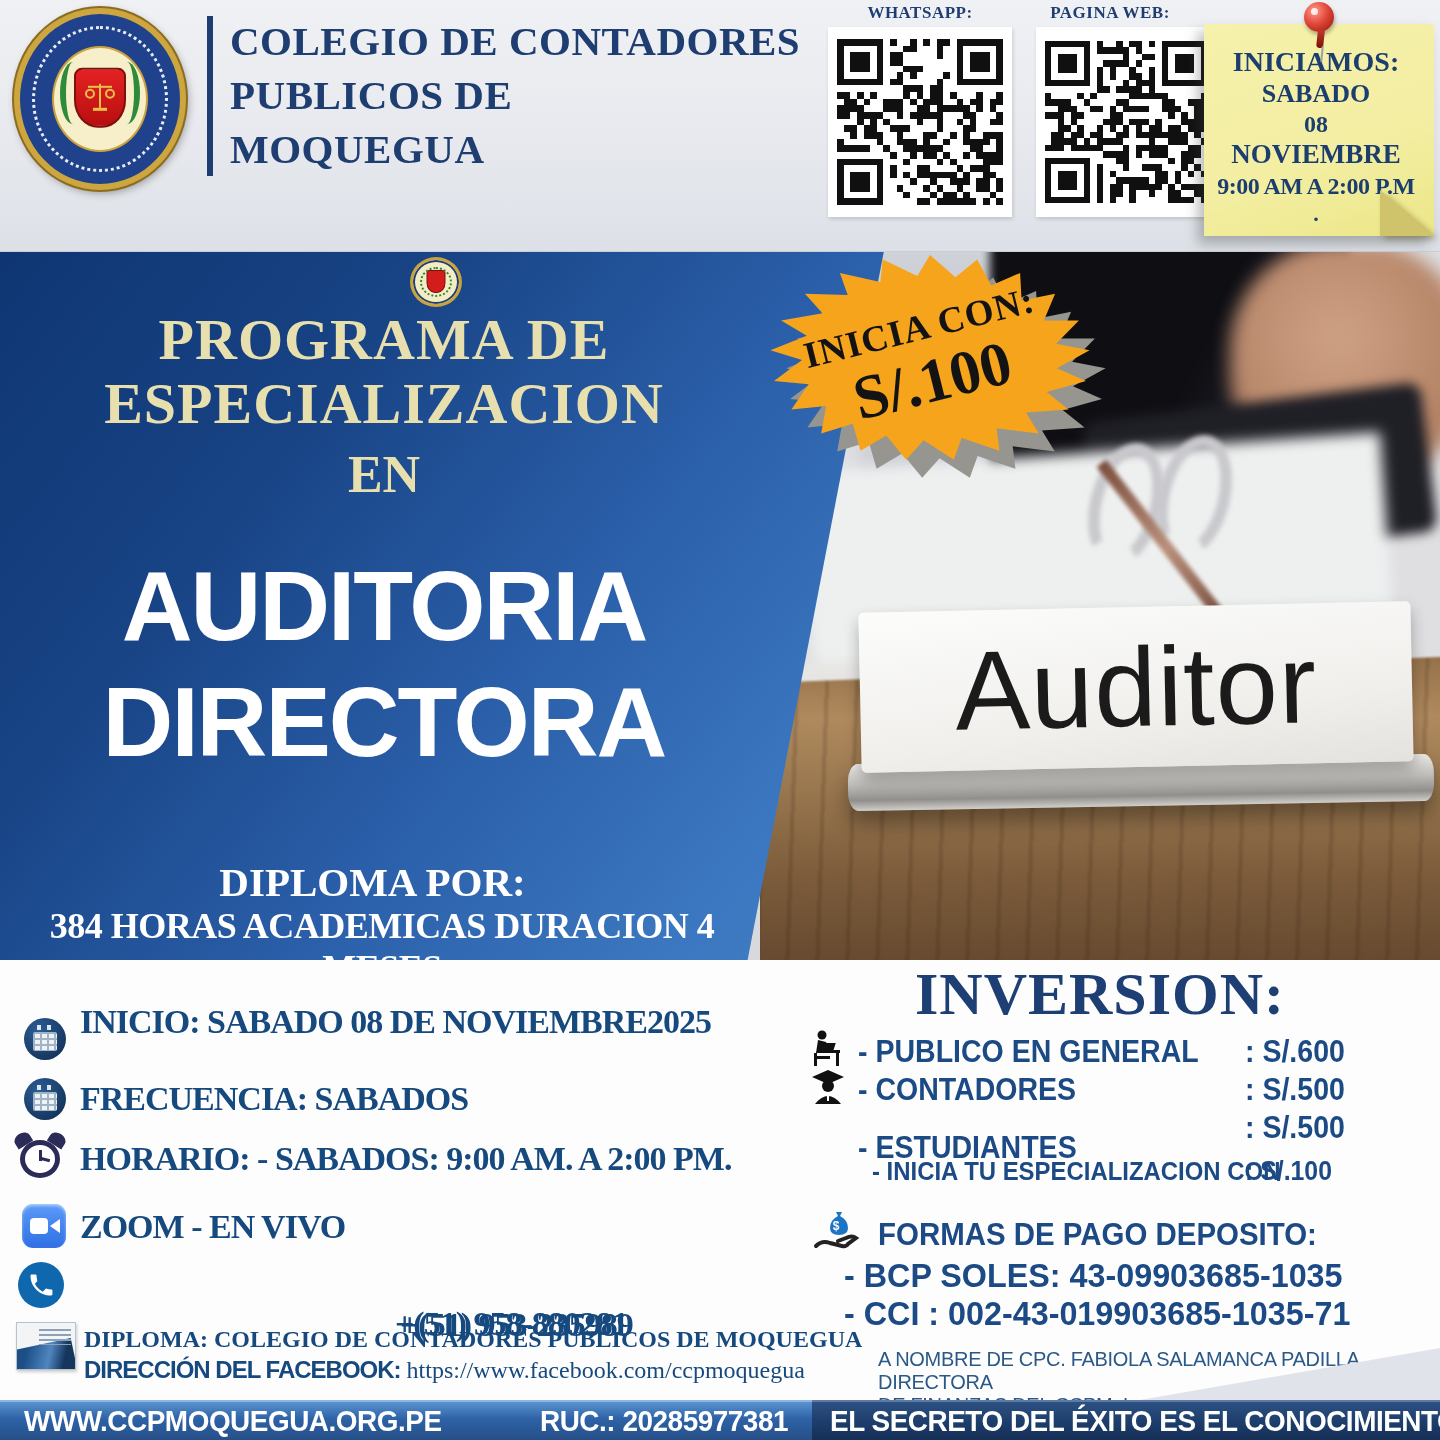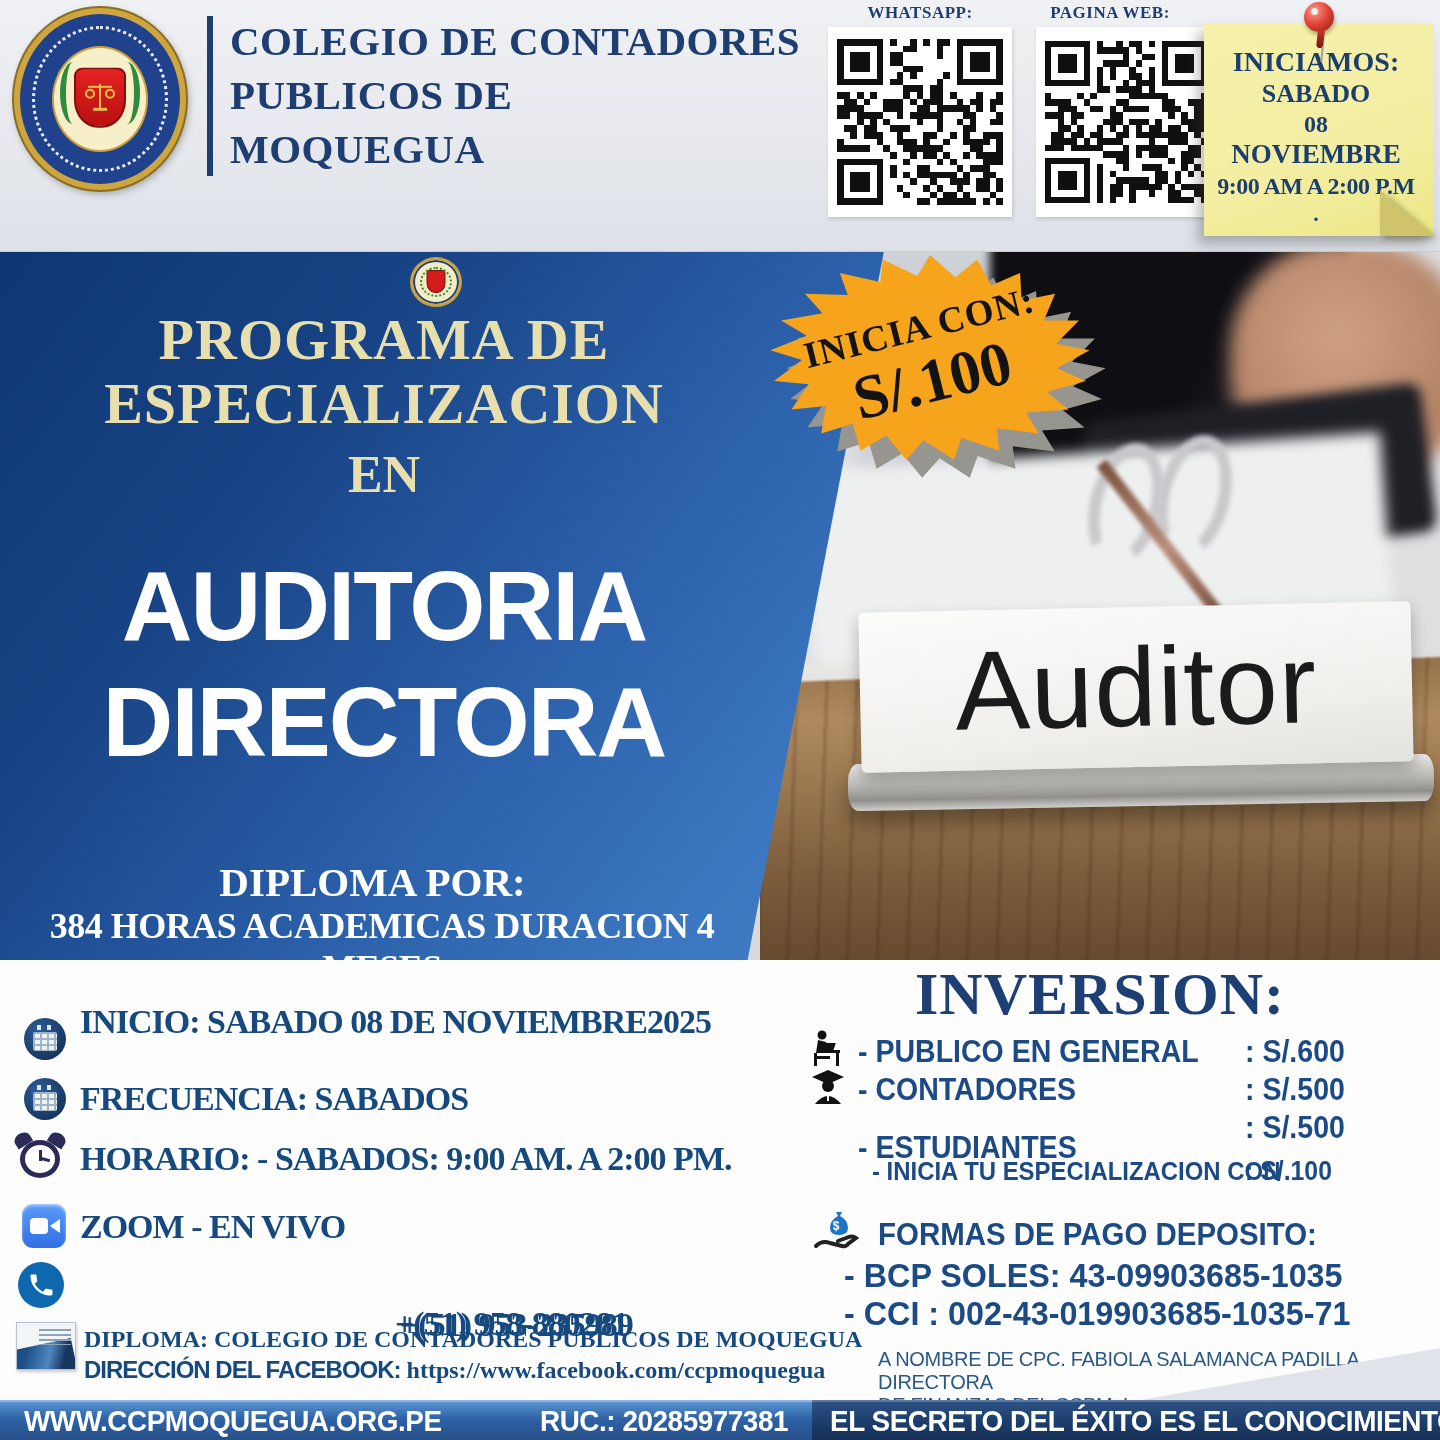--- a/index.html
+++ b/index.html
@@ -148,21 +148,21 @@
   .dip-thumb{position:absolute;width:60px;height:48px;background:#f2f4f6;border:1px solid #b8c2cc;
     box-shadow:1px 2px 3px rgba(0,0,0,.2);overflow:hidden;}
   .dip-thumb::before{content:"";position:absolute;left:-12px;bottom:-10px;width:70px;height:34px;
     background:linear-gradient(115deg,#1d4f86 30%,#4f86c0 60%,#16365e 80%);transform:rotate(-12deg);}
   .dip-thumb::after{content:"";position:absolute;left:22px;top:6px;width:32px;height:16px;
     background:repeating-linear-gradient(180deg,#8fa2b5 0 2px,transparent 2px 5px);}
 
   .phones{position:absolute;font-family:"Liberation Serif",serif;font-weight:bold;color:var(--text-blue);font-size:34px;letter-spacing:-1px;}
   .fb-line{position:absolute;font-size:24px;letter-spacing:0;}
   .fb-line .fb-label{font-family:"Liberation Sans",sans-serif;font-weight:bold;letter-spacing:-1px;}
-  .fb-line .fb-url{font-family:"Liberation Serif",serif;font-weight:bold;}
+  .fb-line .fb-url{font-family:"Liberation Serif",serif;font-weight:normal;}
 
   
   .inv-title{position:absolute;left:820px;top:0px;width:560px;text-align:center;
     font-family:"Liberation Serif",serif;font-weight:bold;font-size:60px;color:var(--navy);letter-spacing:1px;}
   .cond{font-family:"Liberation Sans",sans-serif;font-weight:bold;color:var(--cond-blue);
     display:inline-block;transform:scaleX(.92);transform-origin:left center;white-space:nowrap;}
   .inv-row{position:absolute;font-size:31px;}
   .inv-price{position:absolute;left:1245px;font-size:31px;}
   .inv-promo{font-size:26px;}
   .icon-deskman{position:absolute;width:40px;height:38px;}

